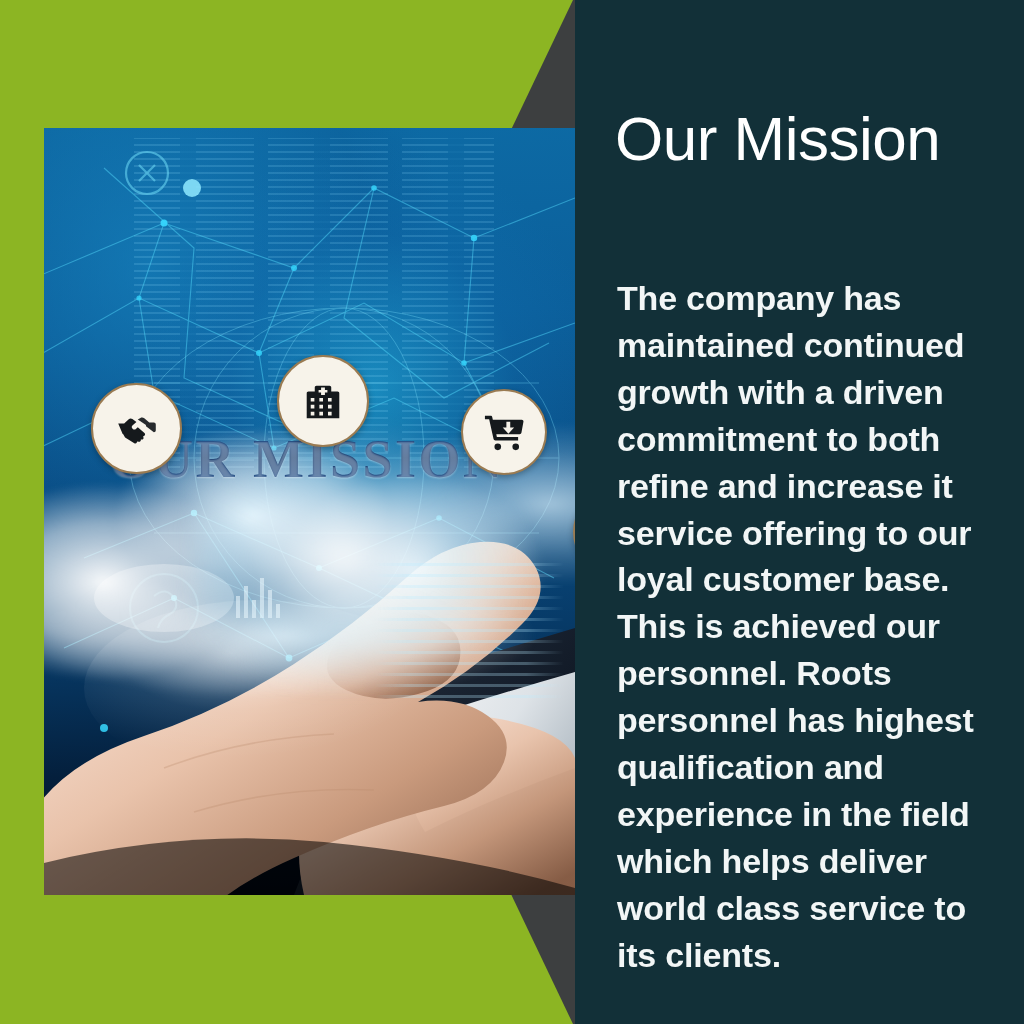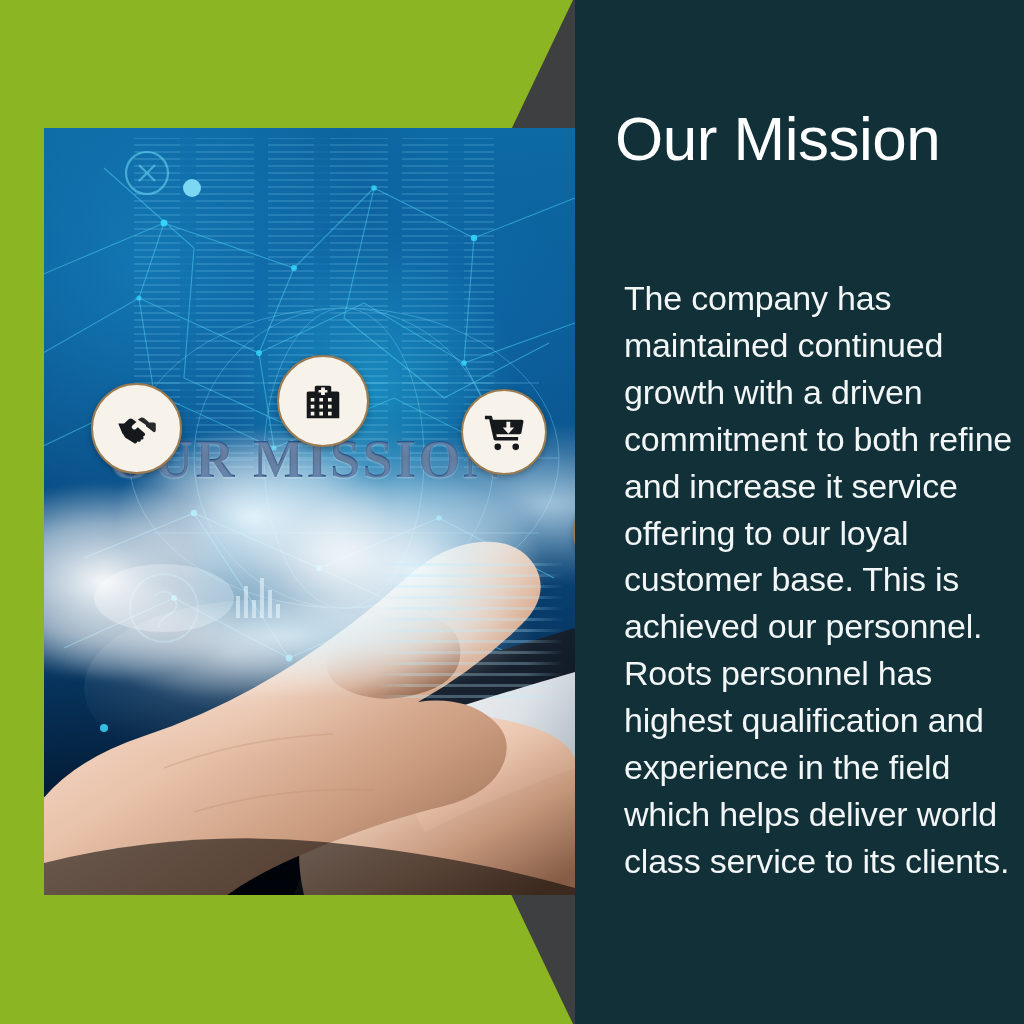--- a/index.html
+++ b/index.html
@@ -53,25 +53,24 @@
     letter-spacing:-0.5px;
     line-height:1.1;
     white-space:nowrap;
   }
 
   .panel-body {
     position:absolute;
     left:42px; top:275px;
     width:392px;
     font-size:34px;
-    font-weight:400;
+    font-weight:700;
     color:#f2f6f6;
     line-height:1.38;
     letter-spacing:-0.2px;
-    margin-left:7px;
   }
 
   
   .photo {
     position:absolute;
     left:44px; top:128px;
     width:531px; height:767px;
     overflow:hidden;
     background:#0b5a8f;
   }

